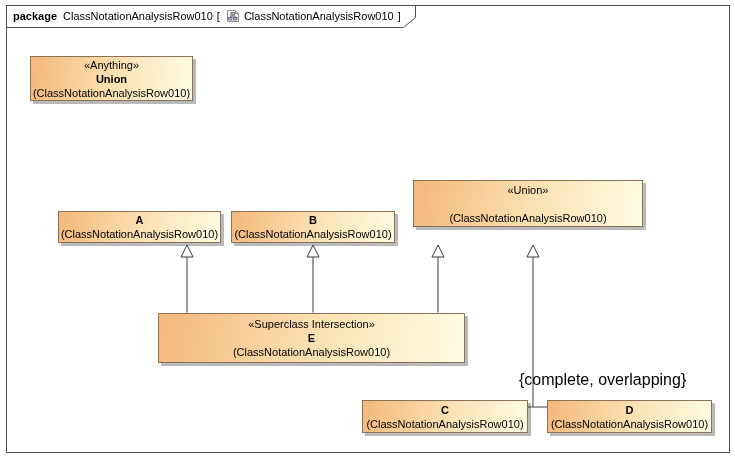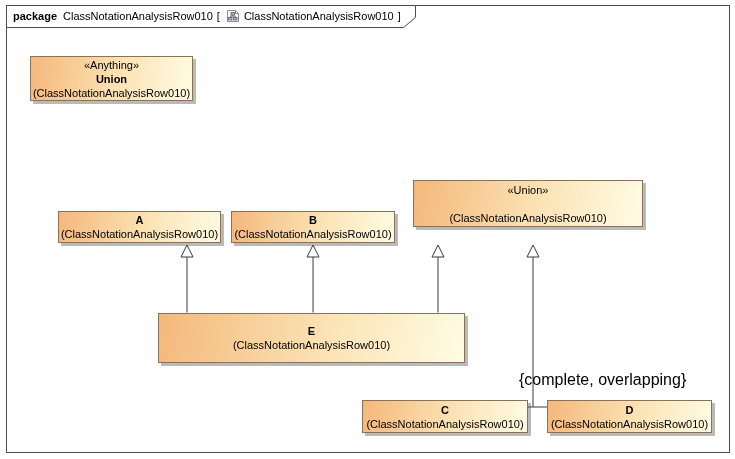--- a/index.html
+++ b/index.html
@@ -94,20 +94,21 @@
     <div class="ql">(ClassNotationAnalysisRow010)</div>
   </div>
 
   <div class="uml-box box-union">
     <div class="st">«Union»</div>
     <div class="nm"></div>
     <div class="ql">(ClassNotationAnalysisRow010)</div>
   </div>
 
   <div class="uml-box box-e">
+    <div class="st">«Superclass Intersection»</div>
     <div class="nm">E</div>
     <div class="ql">(ClassNotationAnalysisRow010)</div>
   </div>
 
   <div class="uml-box box-c">
     <div class="nm">C</div>
     <div class="ql">(ClassNotationAnalysisRow010)</div>
   </div>
 
   <div class="uml-box box-d">

